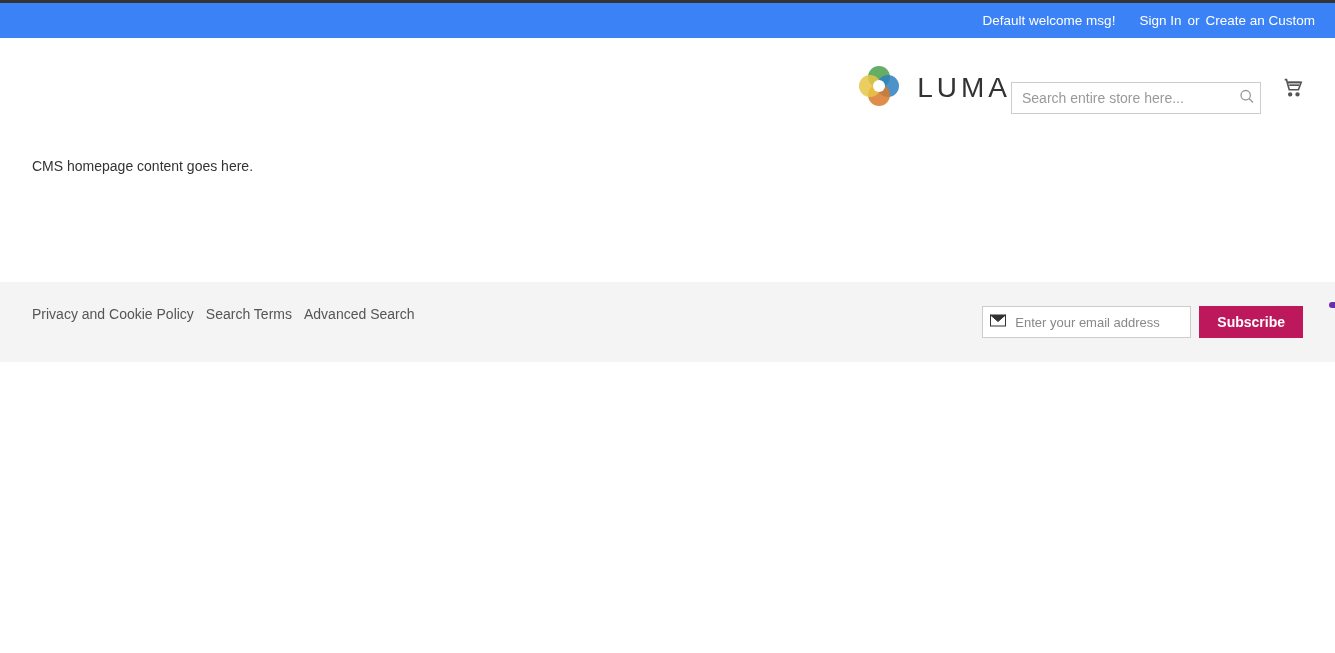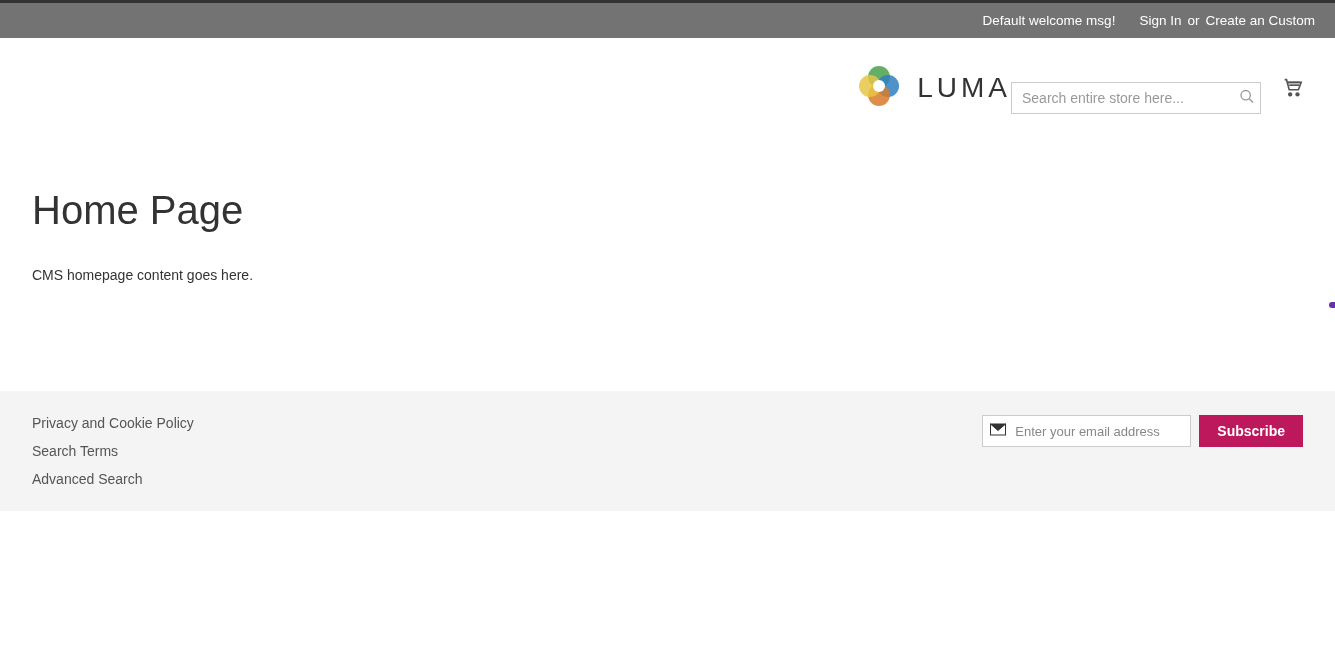--- a/index.html
+++ b/index.html
@@ -5,21 +5,21 @@
     * { margin: 0; padding: 0; box-sizing: border-box; }
     body {
       font-family: 'Helvetica Neue', Helvetica, Arial, sans-serif;
       background: #fff;
       color: #333;
     }
     .topbar-outer {
       border-top: 3px solid #333;
     }
     .topbar {
-      background: #737373;
+      background: #3b82f6;
       color: #fff;
       font-size: 13.5px;
       padding: 10px 20px;
       display: flex;
       justify-content: flex-end;
       align-items: center;
       gap: 6px;
     }
     .topbar span, .topbar a {
       color: #fff;
@@ -110,21 +110,21 @@
     }
     .footer {
       background: #f4f4f4;
       padding: 24px 32px;
       display: flex;
       justify-content: space-between;
       align-items: flex-start;
     }
     .footer-links {
       display: flex;
-      flex-direction: column;
+      flex-direction: row;
       gap: 12px;
     }
     .footer-links a {
       color: #555;
       text-decoration: none;
       font-size: 14px;
     }
     .newsletter {
       display: flex;
       align-items: center;
@@ -215,21 +215,20 @@
           <circle cx="18" cy="20" r="1.5" fill="#555"></circle>
           <path d="M8 7h13"></path>
           <path d="M9 10h11"></path>
         </svg>
       </span>
     </button>
   </div>
 </div>
 
 <div class="main">
-  <h1 class="page-title">Home Page</h1>
   <p class="cms-text">CMS homepage content goes here.</p>
 </div>
 
 <div class="footer">
   <div class="footer-links">
     <a href="#">Privacy and Cookie Policy</a>
     <a href="#">Search Terms</a>
     <a href="#">Advanced Search</a>
   </div>
   <div class="newsletter">

